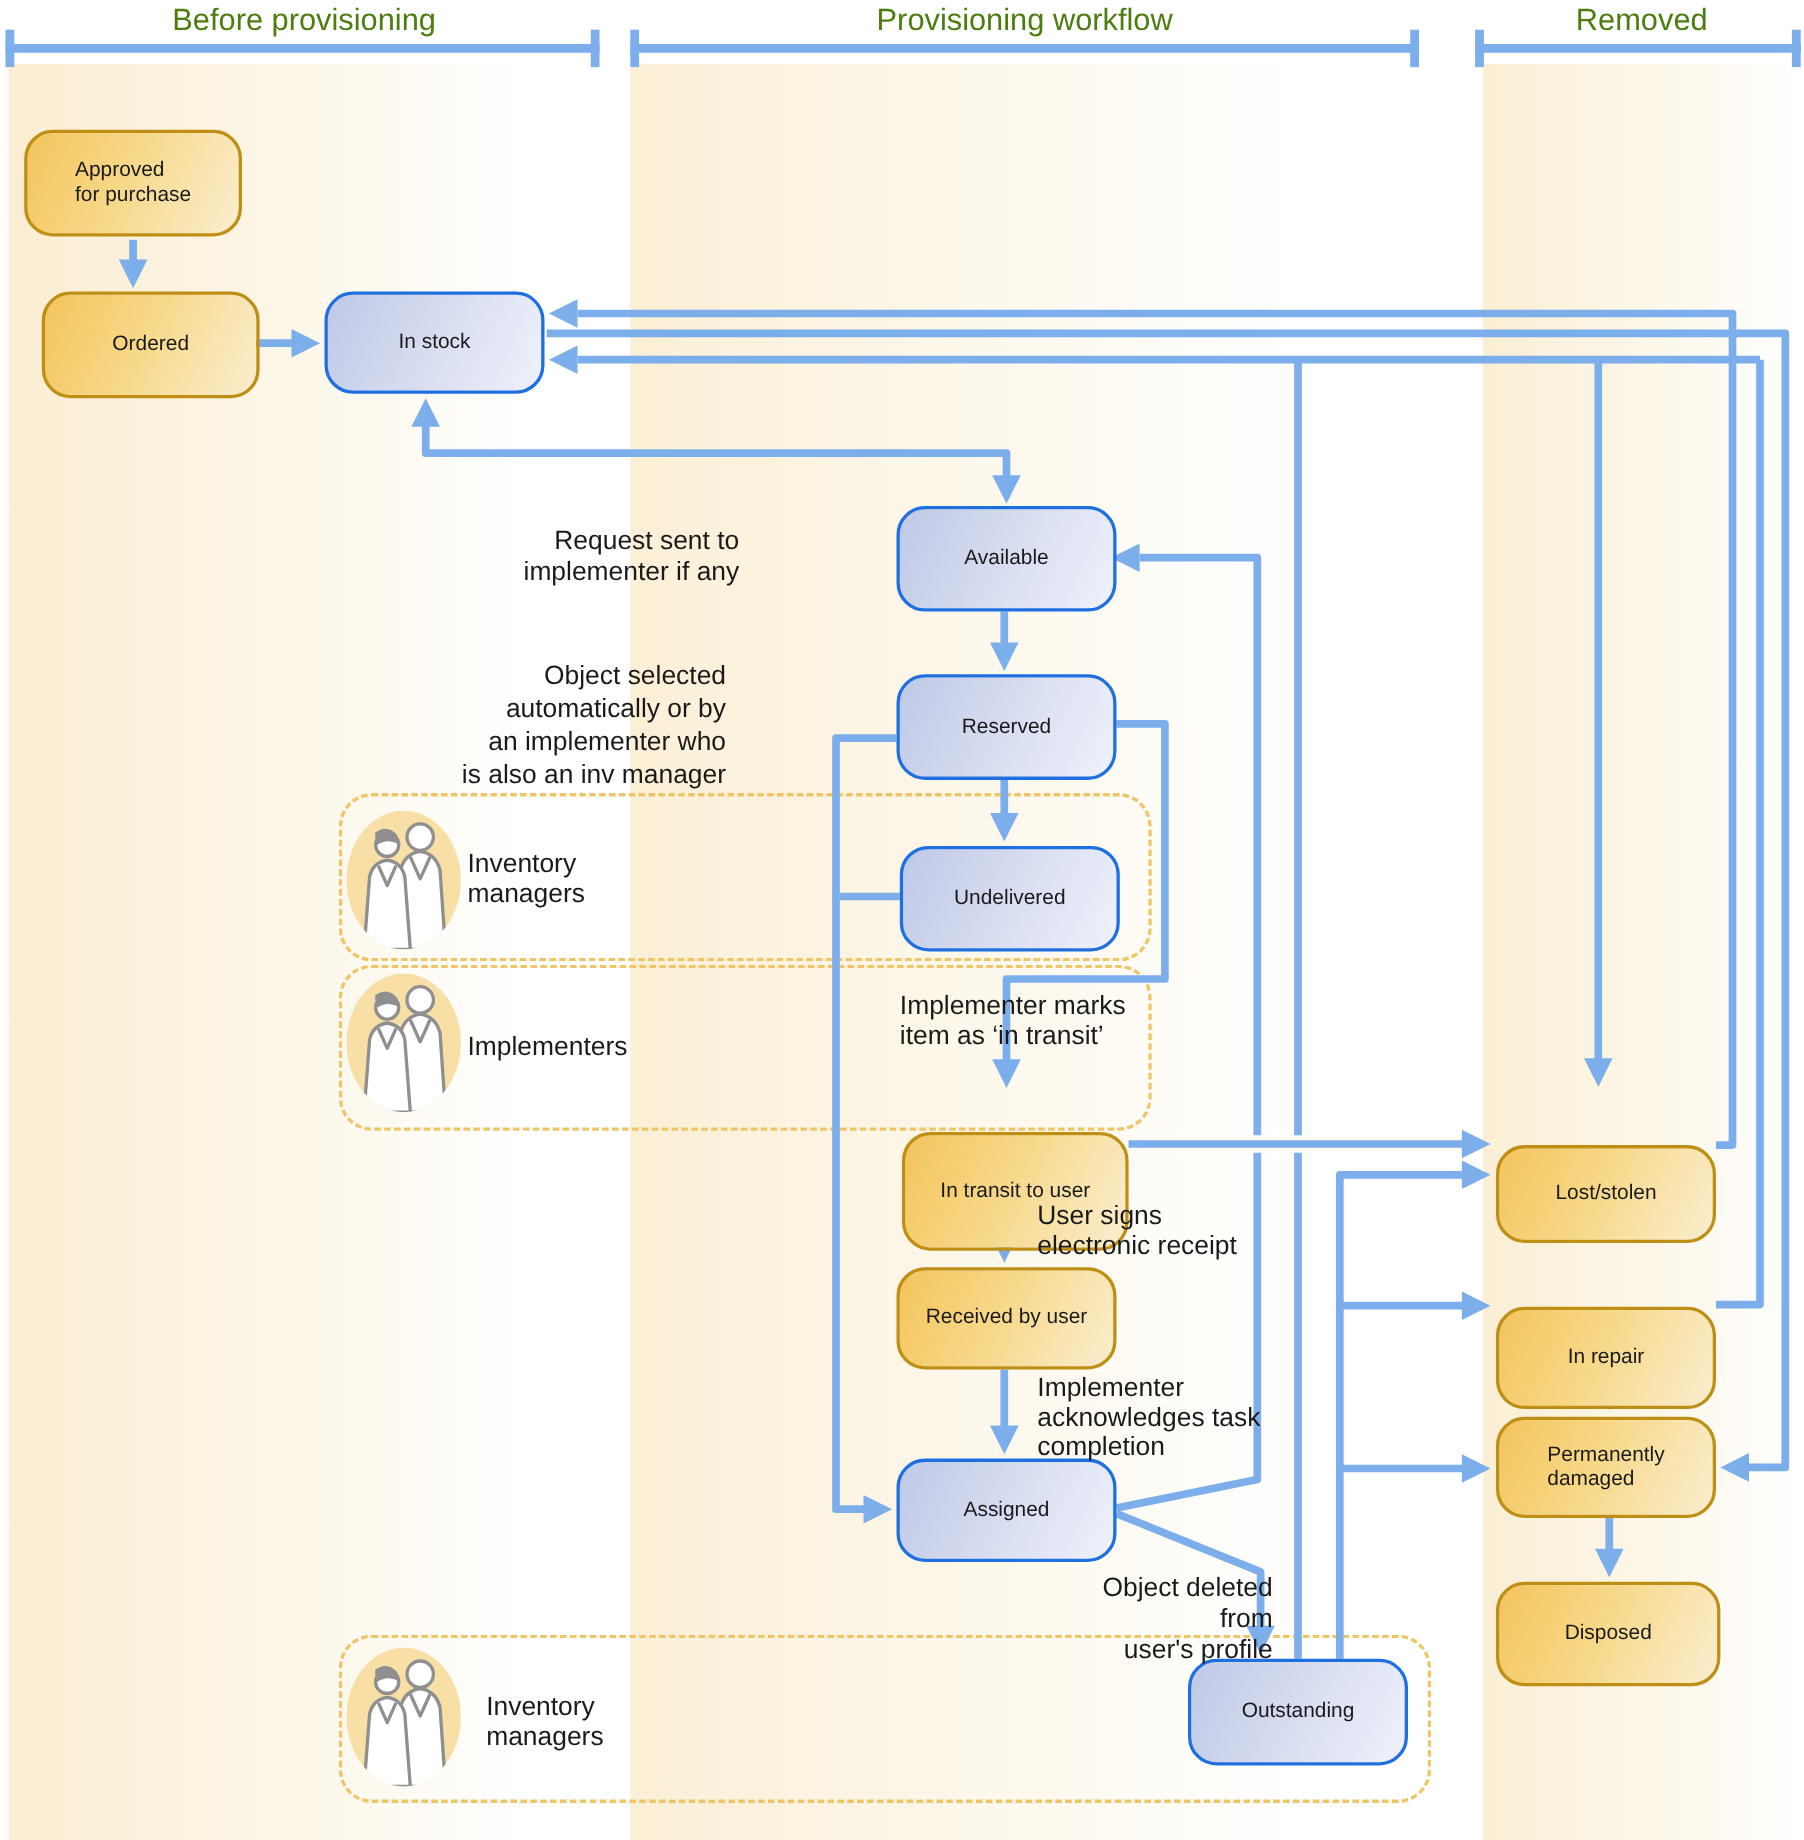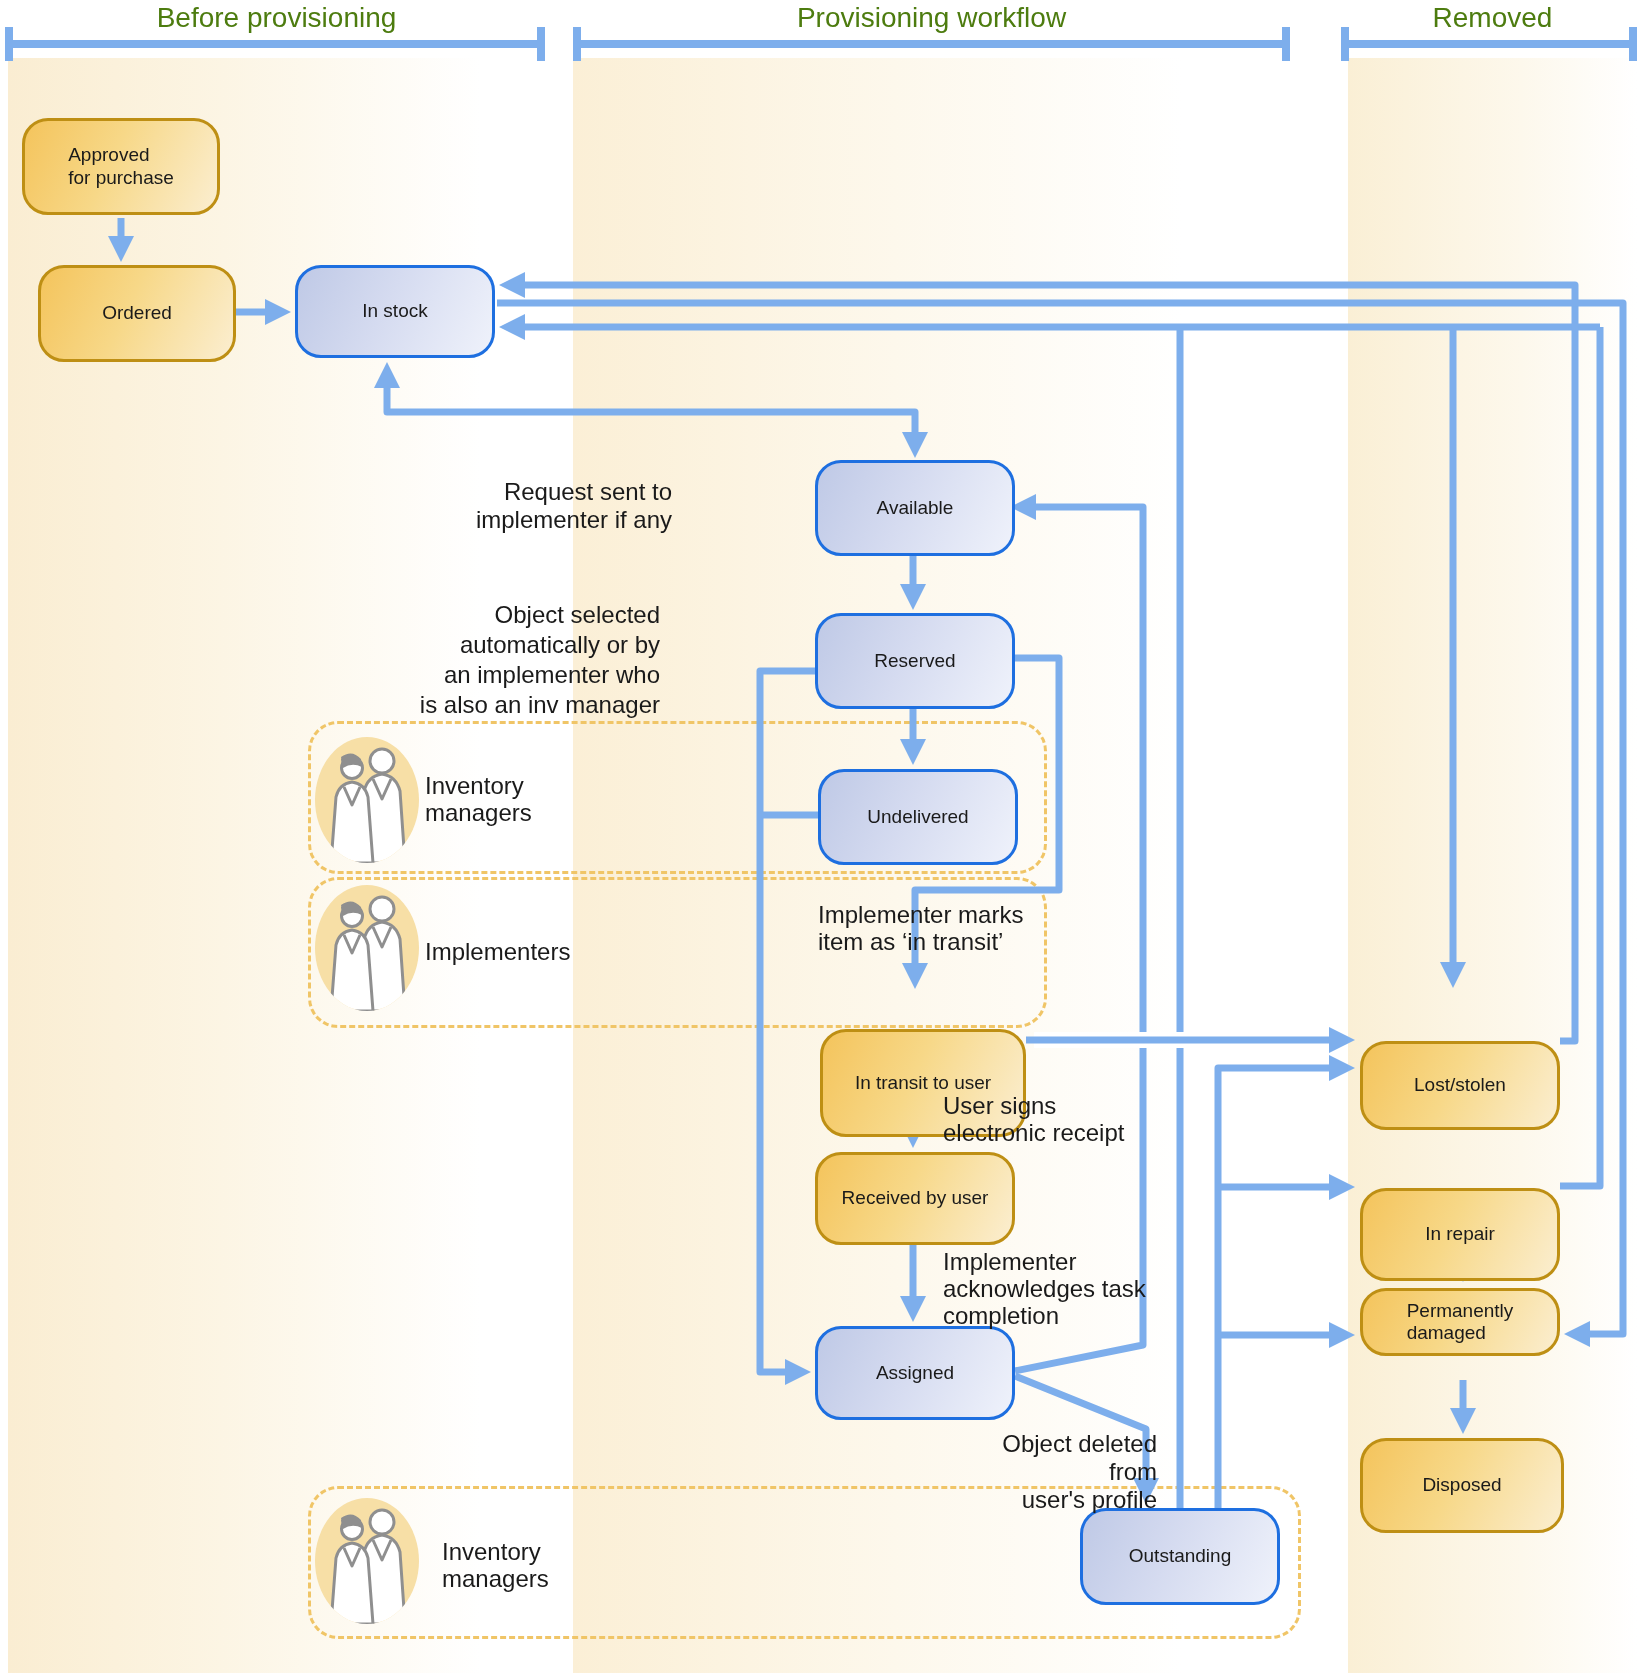--- a/index.html
+++ b/index.html
@@ -200,21 +200,21 @@
   <div class="node node-blue" style="left:295px;top:265px;width:200px;height:93px;">In stock</div>
   <div class="node node-blue" style="left:815px;top:460px;width:200px;height:96px;">Available</div>
   <div class="node node-blue" style="left:815px;top:613px;width:200px;height:96px;">Reserved</div>
   <div class="node node-blue" style="left:818px;top:769px;width:200px;height:96px;">Undelivered</div>
   <div class="node node-orange" style="left:820px;top:993px;width:206px;height:108px;margin-top:36px;">In transit to user</div>
   <div class="node node-orange" style="left:815px;top:1152px;width:200px;height:93px;">Received by user</div>
   <div class="node node-blue" style="left:815px;top:1326px;width:200px;height:94px;">Assigned</div>
   <div class="node node-blue" style="left:1080px;top:1508px;width:200px;height:97px;">Outstanding</div>
   <div class="node node-orange" style="left:1360px;top:993px;width:200px;height:89px;margin-top:48px;">Lost/stolen</div>
   <div class="node node-orange" style="left:1360px;top:1140px;width:200px;height:93px;margin-top:48px;">In repair</div>
-  <div class="node node-orange" style="left:1360px;top:1288px;width:200px;height:68px;">Permanently
+  <div class="node node-orange" style="left:1360px;top:1288px;width:200px;height:92px;">Permanently
 damaged</div>
   <div class="node node-orange" style="left:1360px;top:1438px;width:204px;height:95px;">Disposed</div>
 
   <div class="ann ann-right" style="left:460px;top:478px;width:200px;margin-left:12px;">Request sent to
 implementer if any</div>
   <div class="ann ann-right" style="left:400px;top:600px;width:260px;line-height:30px;">Object selected
 automatically or by
 an implementer who
 is also an inv manager</div>
   <div class="ann" style="left:818px;top:901px;width:230px;line-height:27px;">Implementer marks

